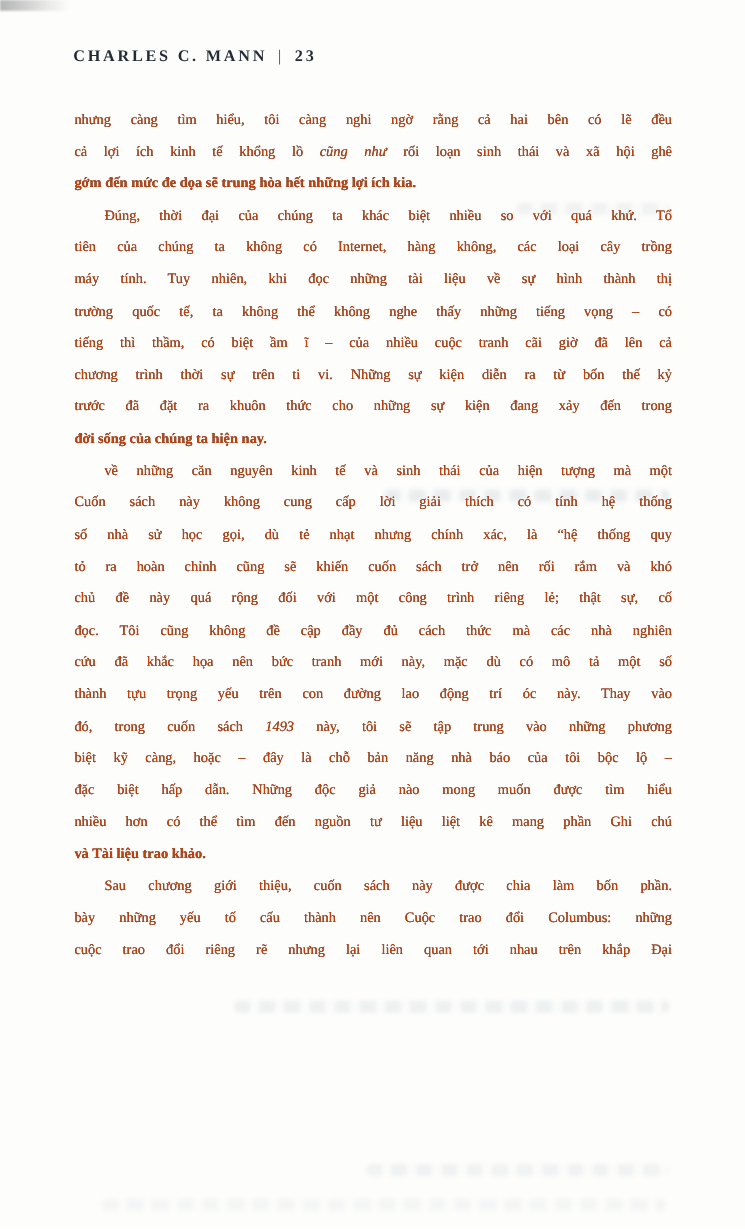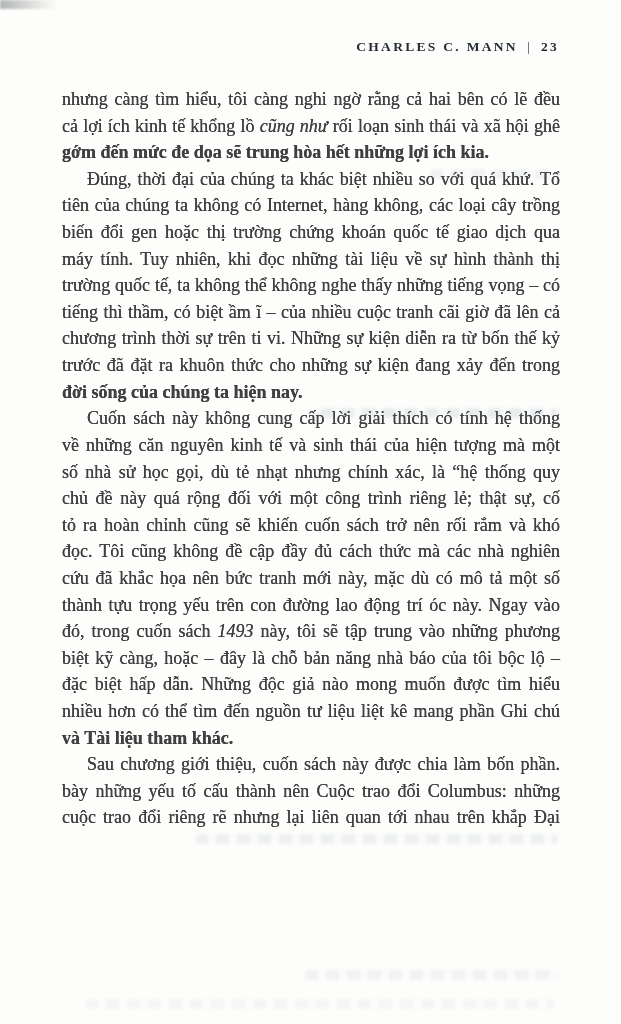--- a/index.html
+++ b/index.html
@@ -6,31 +6,31 @@
   .page{
     position:relative;
     width:621px;height:1024px;
     background:#fdfdfb;
     overflow:hidden;
     font-family:"Liberation Serif","DejaVu Serif",serif;
   }
   
   .header{
     position:absolute;top:39px;left:61px;width:498px;
-    text-align:right;
+    text-align:left;
     font-size:13.5px;font-weight:700;
     letter-spacing:2.3px;
     color:#252c35;
   }
   .header .divider{margin:0 9px;font-weight:400;color:#39414c;}
   
   .text-block{
     position:absolute;top:86px;left:62px;width:498px;
-    font-size:18px;
-    color:#404040;
+    font-size:12px;
+    color:#c2410c;
     text-shadow:0 0 .35px rgba(20,21,24,.85);
   }
   .line{
     height:26.62px;line-height:26.62px;
     white-space:nowrap;
     text-align:justify;
     text-align-last:justify;
   }
   .line.end{text-align-last:left;font-weight:bold;}
   .para.indent .line:first-child{text-indent:25px;}
@@ -68,42 +68,41 @@
 
   <div class="text-block">
       <div class="para">
         <div class="line">nhưng càng tìm hiểu, tôi càng nghi ngờ rằng cả hai bên có lẽ đều</div>
         <div class="line">cả lợi ích kinh tế khổng lồ <i>cũng như</i> rối loạn sinh thái và xã hội ghê</div>
         <div class="line end">gớm đến mức đe dọa sẽ trung hòa hết những lợi ích kia.</div>
       </div>
       <div class="para indent">
         <div class="line">Đúng, thời đại của chúng ta khác biệt nhiều so với quá khứ. Tổ</div>
         <div class="line">tiên của chúng ta không có Internet, hàng không, các loại cây trồng</div>
-        <div class="line">biến đổi gen hoặc thị trường chứng khoán quốc tế giao dịch qua</div>
         <div class="line">máy tính. Tuy nhiên, khi đọc những tài liệu về sự hình thành thị</div>
         <div class="line">trường quốc tế, ta không thể không nghe thấy những tiếng vọng – có</div>
         <div class="line">tiếng thì thầm, có biệt ầm ĩ – của nhiều cuộc tranh cãi giờ đã lên cả</div>
         <div class="line">chương trình thời sự trên ti vi. Những sự kiện diễn ra từ bốn thế kỷ</div>
         <div class="line">trước đã đặt ra khuôn thức cho những sự kiện đang xảy đến trong</div>
         <div class="line end">đời sống của chúng ta hiện nay.</div>
       </div>
       <div class="para indent">
+        <div class="line">về những căn nguyên kinh tế và sinh thái của hiện tượng mà một</div>
         <div class="line">Cuốn sách này không cung cấp lời giải thích có tính hệ thống</div>
-        <div class="line">về những căn nguyên kinh tế và sinh thái của hiện tượng mà một</div>
         <div class="line">số nhà sử học gọi, dù tẻ nhạt nhưng chính xác, là “hệ thống quy</div>
+        <div class="line">tỏ ra hoàn chỉnh cũng sẽ khiến cuốn sách trở nên rối rắm và khó</div>
         <div class="line">chủ đề này quá rộng đối với một công trình riêng lẻ; thật sự, cố</div>
-        <div class="line">tỏ ra hoàn chỉnh cũng sẽ khiến cuốn sách trở nên rối rắm và khó</div>
         <div class="line">đọc. Tôi cũng không đề cập đầy đủ cách thức mà các nhà nghiên</div>
         <div class="line">cứu đã khắc họa nên bức tranh mới này, mặc dù có mô tả một số</div>
-        <div class="line">thành tựu trọng yếu trên con đường lao động trí óc này. Ngay vào</div>
+        <div class="line">thành tựu trọng yếu trên con đường lao động trí óc này. Thay vào</div>
         <div class="line">đó, trong cuốn sách <i>1493</i> này, tôi sẽ tập trung vào những phương</div>
         <div class="line">biệt kỹ càng, hoặc – đây là chỗ bản năng nhà báo của tôi bộc lộ –</div>
         <div class="line">đặc biệt hấp dẫn. Những độc giả nào mong muốn được tìm hiểu</div>
         <div class="line">nhiều hơn có thể tìm đến nguồn tư liệu liệt kê mang phần Ghi chú</div>
-        <div class="line end">và Tài liệu tham khác.</div>
+        <div class="line end">và Tài liệu trao khảo.</div>
       </div>
       <div class="para indent">
         <div class="line">Sau chương giới thiệu, cuốn sách này được chia làm bốn phần.</div>
         <div class="line">bày những yếu tố cấu thành nên Cuộc trao đổi Columbus: những</div>
         <div class="line">cuộc trao đổi riêng rẽ nhưng lại liên quan tới nhau trên khắp Đại</div>
       </div>
     </div>
 
   <div class="bleed b1"></div>
   <div class="bleed b2"></div>

